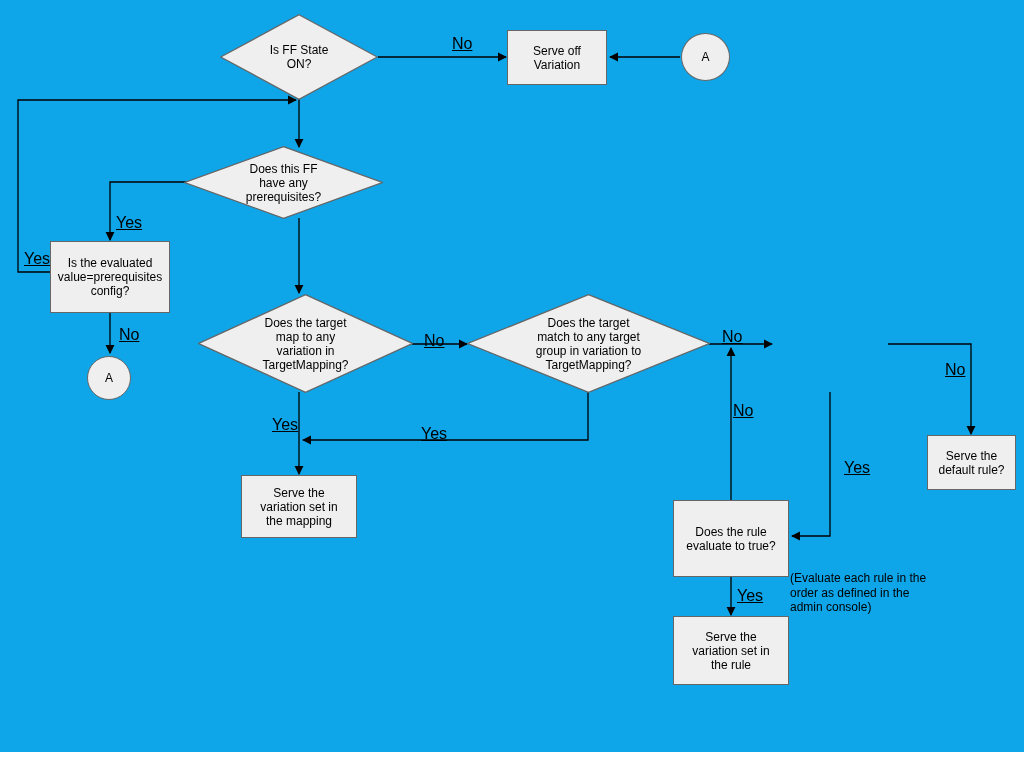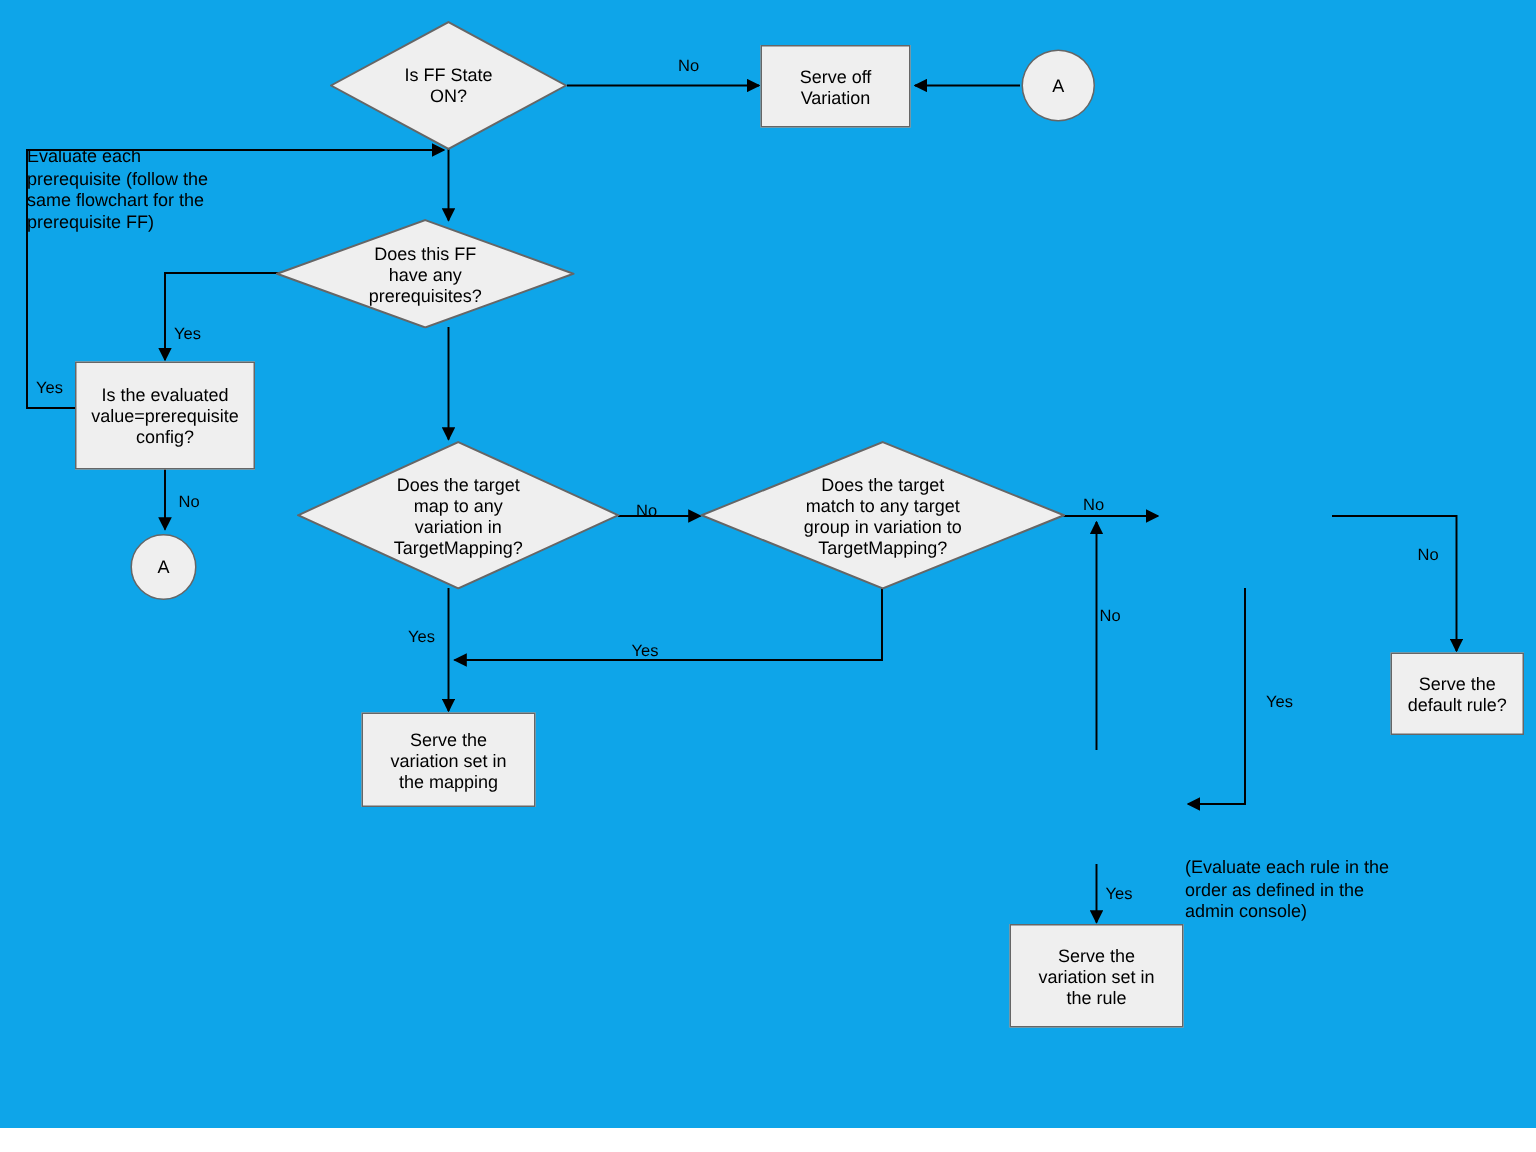--- a/index.html
+++ b/index.html
@@ -73,24 +73,25 @@
   .note {
     position: absolute;
     font-size: 12px;
     line-height: 14.5px;
     color: #000000;
     white-space: pre-line;
     text-align: left;
   }
   .edge-label {
     position: absolute;
-    font-size: 11px;
+    font-size: 16px;
     line-height: 14px;
     color: #000000;
     white-space: nowrap;
+    text-decoration: underline;
   }
 </style>
 </head>
 <body>
 
 <div id="canvas">
 
   <svg id="edges" viewBox="0 0 1024 768" xmlns="http://www.w3.org/2000/svg">
     <defs>
       <marker id="arrow" viewBox="0 0 10 10" refX="9" refY="5" markerWidth="7" markerHeight="7" orient="auto-start-reverse">
@@ -137,36 +138,32 @@
     </svg>
     <div class="diamond-label">Is FF State
 ON?</div>
   </div>
 
   <div class="node rect" style="left:507px; top:30px; width:100px; height:55px;">Serve off
 Variation</div>
 
   <div class="node circle" style="left:681px; top:33px; width:49px; height:48px;">A</div>
 
-  <div class="note" style="left:18px; top:97px; width:170px;">Evaluate each
-prerequisite (follow the
-same flowchart for the
-prerequisite FF)</div>
 
   <div class="diamond-wrap" style="left:184px; top:146px; width:199px; height:73px;">
     <svg class="diamond-shape" viewBox="0 0 199 73" preserveAspectRatio="none">
       <polygon points="99.5,0.7 198.3,36.5 99.5,72.3 0.7,36.5" fill="#efefef" stroke="#666666" stroke-width="1.3" vector-effect="non-scaling-stroke"></polygon>
     </svg>
     <div class="diamond-label">Does this FF
 have any
 prerequisites?</div>
   </div>
 
   <div class="node rect" style="left:50px; top:241px; width:120px; height:72px;">Is the evaluated
-value=prerequisite
+value=prerequisites
 config?</div>
 
   <div class="node circle" style="left:87px; top:356px; width:44px; height:44px;">A</div>
 
   <div class="diamond-wrap" style="left:198px; top:294px; width:215px; height:99px;">
     <svg class="diamond-shape" viewBox="0 0 215 99" preserveAspectRatio="none">
       <polygon points="107.5,0.7 214.3,49.5 107.5,98.3 0.7,49.5" fill="#efefef" stroke="#666666" stroke-width="1.3" vector-effect="non-scaling-stroke"></polygon>
     </svg>
     <div class="diamond-label">Does the target
 map to any
@@ -185,20 +182,22 @@
   </div>
 
 
   <div class="node rect" style="left:927px; top:435px; width:89px; height:55px;">Serve the
 default rule?</div>
 
   <div class="node rect" style="left:241px; top:475px; width:116px; height:63px;">Serve the
 variation set in
 the mapping</div>
 
+  <div class="node rect" style="left:673px; top:500px; width:116px; height:77px;">Does the rule
+evaluate to true?</div>
 
   <div class="note" style="left:790px; top:571px; width:150px;">(Evaluate each rule in the
 order as defined in the
 admin console)</div>
 
   <div class="node rect" style="left:673px; top:616px; width:116px; height:69px;">Serve the
 variation set in
 the rule</div>
 
   <div class="edge-label" style="left:452px; top:37px;">No</div>

